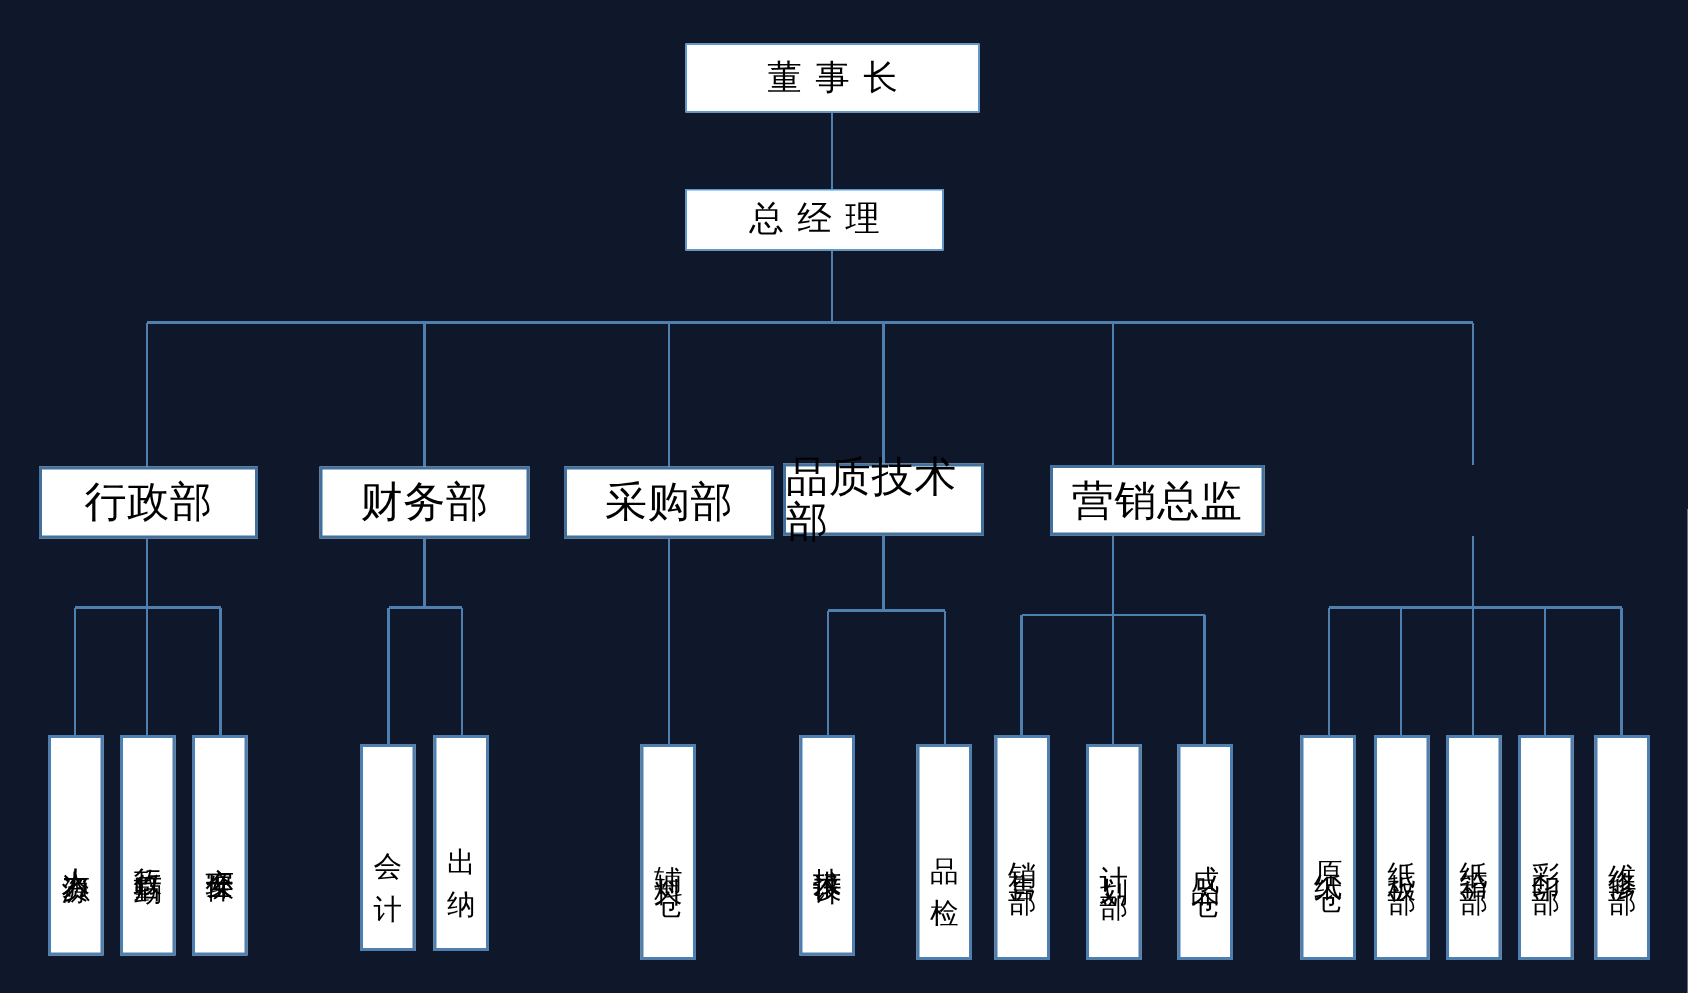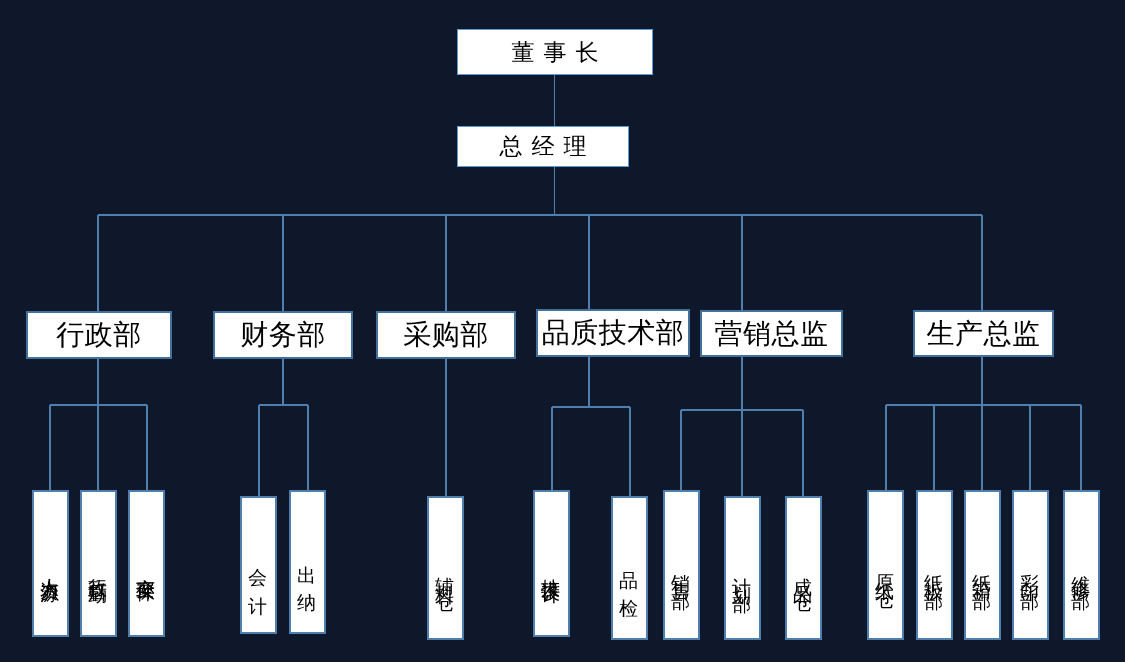--- a/index.html
+++ b/index.html
@@ -124,25 +124,24 @@
   <div class="node level-exec" style="left:457px; top:29px; width:196px; height:46px;">董事长</div>
 
   <div class="node level-exec" style="left:457px; top:126px; width:172px; height:41px;">总经理</div>
 
   <div class="node level-dept" style="left:26px; top:311px; width:146px; height:48px;">行政部</div>
 
   <div class="node level-dept" style="left:376px; top:311px; width:140px; height:48px;">采购部</div>
 
   <div class="node level-dept" style="left:213px; top:311px; width:140px; height:48px;">财务部</div>
 
-  <div class="node level-dept" style="left:522px; top:309px; width:154px; height:48px;margin-left:14px;">品质技术部</div>
+  <div class="node level-dept" style="left:522px; top:309px; width:134px; height:48px;">品质技术部</div>
 
   <div class="node level-dept" style="left:672px; top:310px; width:143px; height:47px;margin-left:28px;">营销总监</div>
 
-  <div class="node level-dept" style="left:913px; top:310px; width:141px; height:47px;">生产总监</div>
 
   <div class="node level-leaf spaced-4" style="left:32px; top:490px; width:37px; height:147px;">人力资源</div>
 
   <div class="node level-leaf spaced-4" style="left:80px; top:490px; width:37px; height:147px;">行政后勤</div>
 
   <div class="node level-leaf spaced-4" style="left:128px; top:490px; width:37px; height:147px;">安全环保</div>
 
   <div class="node level-leaf spaced-2" style="left:240px; top:496px; width:37px; height:138px;">会计</div>
 
   <div class="node level-leaf spaced-2" style="left:289px; top:490px; width:37px; height:144px;">出纳</div>

